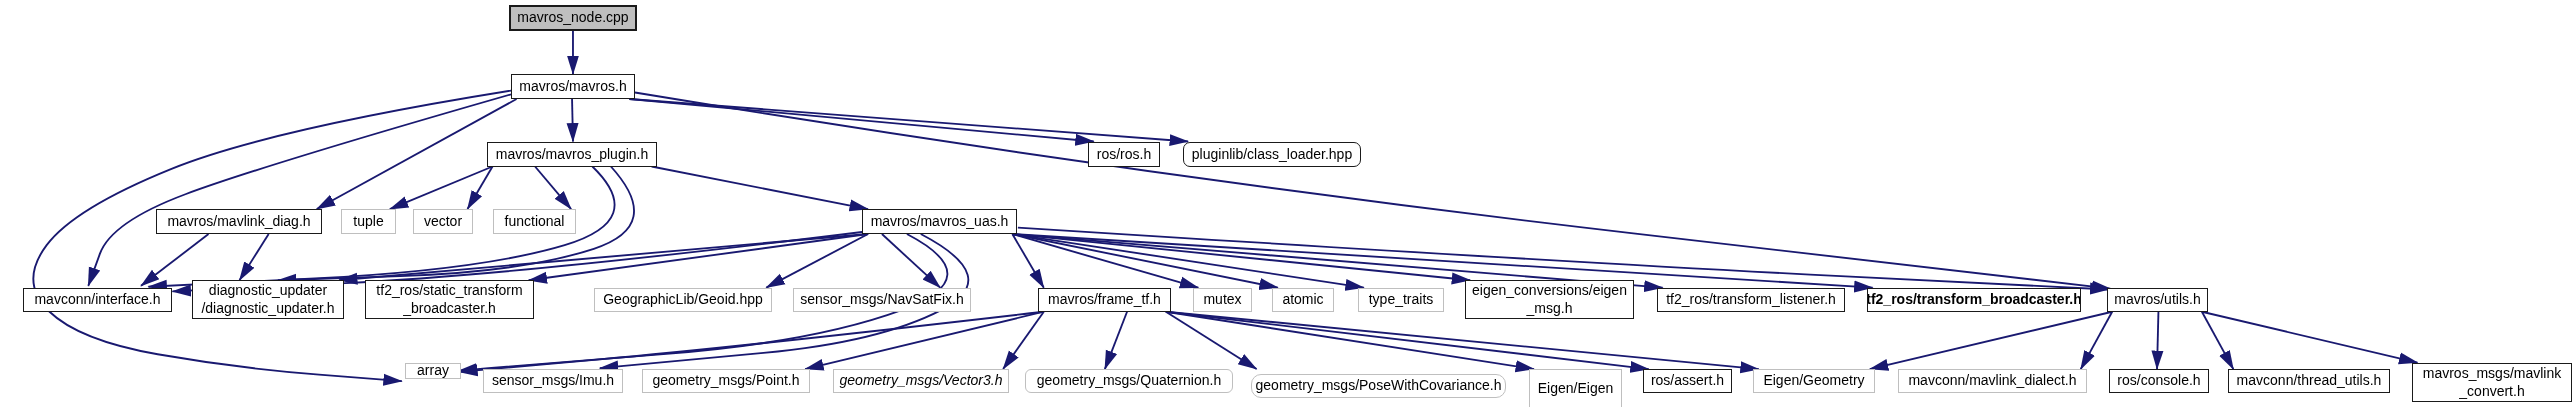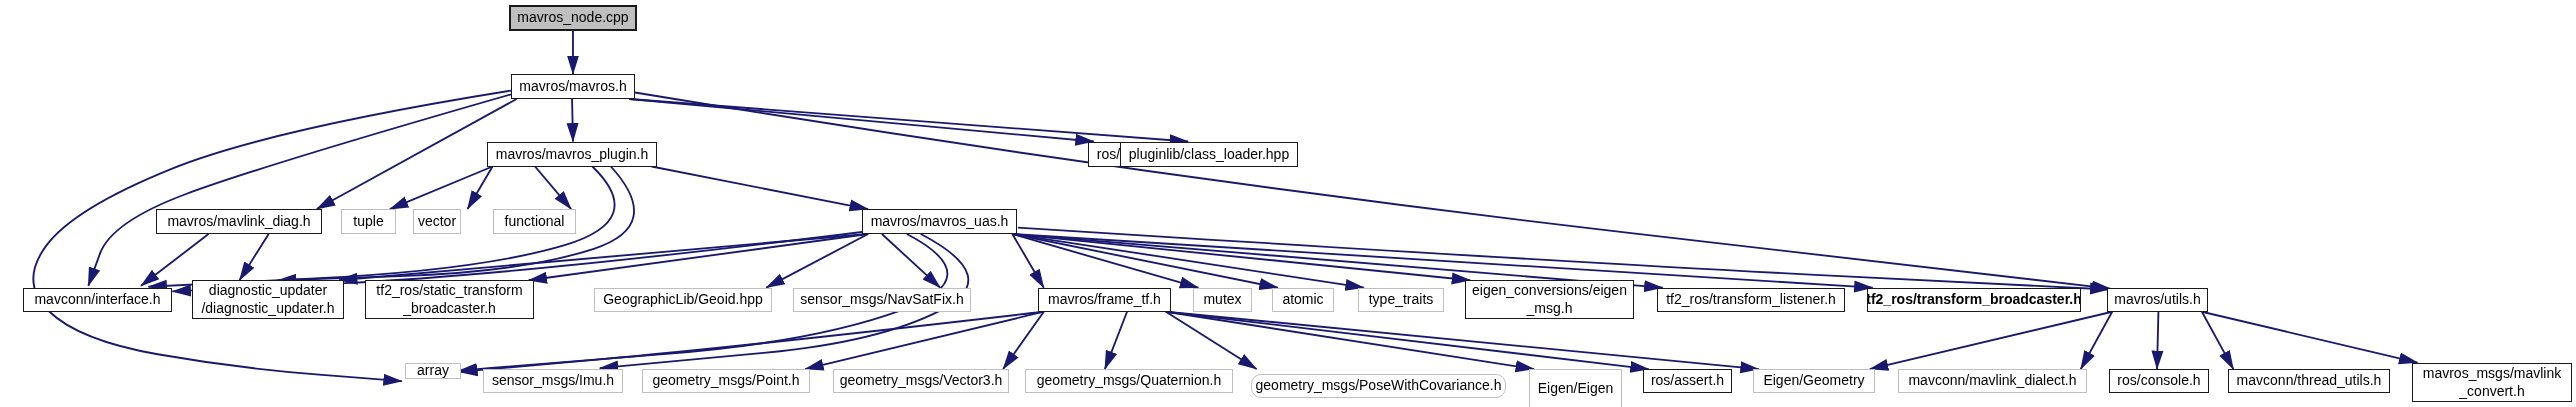--- a/index.html
+++ b/index.html
@@ -93,30 +93,30 @@
     </div>
     <div class="node internal" style="left: 511px; top: 74px; width: 124px; height: 25px;">
       <span>mavros/mavros.h</span>
     </div>
     <div class="node internal" style="left: 487px; top: 142px; width: 170px; height: 25px;">
       <span>mavros/mavros_plugin.h</span>
     </div>
     <div class="node internal" style="left: 1088px; top: 142px; width: 72px; height: 25px;">
       <span>ros/ros.h</span>
     </div>
-    <div class="node internal" style="left: 1120px; top: 142px; width: 178px; height: 25px;">
+    <div class="node internal" style="left: 1183px; top: 142px; width: 178px; height: 25px; border-radius: 7px;">
       <span>pluginlib/class_loader.hpp</span>
     </div>
     <div class="node internal" style="left: 156px; top: 209px; width: 166px; height: 25px;">
       <span>mavros/mavlink_diag.h</span>
     </div>
     <div class="node external" style="left: 341px; top: 209px; width: 55px; height: 25px;">
       <span>tuple</span>
     </div>
-    <div class="node external" style="left: 413px; top: 209px; width: 48px; height: 25px;">
+    <div class="node external" style="left: 413px; top: 209px; width: 60px; height: 25px;">
       <span>vector</span>
     </div>
     <div class="node external" style="left: 493px; top: 209px; width: 83px; height: 25px;">
       <span>functional</span>
     </div>
     <div class="node internal" style="left: 862px; top: 209px; width: 155px; height: 25px;">
       <span>mavros/mavros_uas.h</span>
     </div>
     <div class="node internal" style="left: 23px; top: 288px; width: 149px; height: 24px;">
       <span>mavconn/interface.h</span>
@@ -162,24 +162,24 @@
     </div>
     <div class="node external" style="left: 405px; top: 363px; width: 56px; height: 16px;">
       <span>array</span>
     </div>
     <div class="node external" style="left: 483px; top: 369px; width: 140px; height: 24px;">
       <span>sensor_msgs/Imu.h</span>
     </div>
     <div class="node external" style="left: 642px; top: 369px; width: 168px; height: 24px;">
       <span>geometry_msgs/Point.h</span>
     </div>
-    <div class="node external" style="left: 833px; top: 369px; width: 176px; height: 24px;">
+    <div class="node external" style="left: 833px; top: 369px; width: 176px; height: 24px; font-style: italic;">
       <span>geometry_msgs/Vector3.h</span>
     </div>
-    <div class="node external" style="left: 1025px; top: 369px; width: 208px; height: 24px;">
+    <div class="node external" style="left: 1025px; top: 369px; width: 208px; height: 24px; border-radius: 6px;">
       <span>geometry_msgs/Quaternion.h</span>
     </div>
     <div class="node external" style="left: 1251px; top: 374px; width: 255px; height: 24px; border-radius: 10px;">
       <span>geometry_msgs/PoseWithCovariance.h</span>
     </div>
     <div class="node external" style="left: 1529px; top: 369px; width: 93px; height: 39px;">
       <span>Eigen/Eigen</span>
     </div>
     <div class="node internal" style="left: 1643px; top: 369px; width: 89px; height: 24px;">
       <span>ros/assert.h</span>

